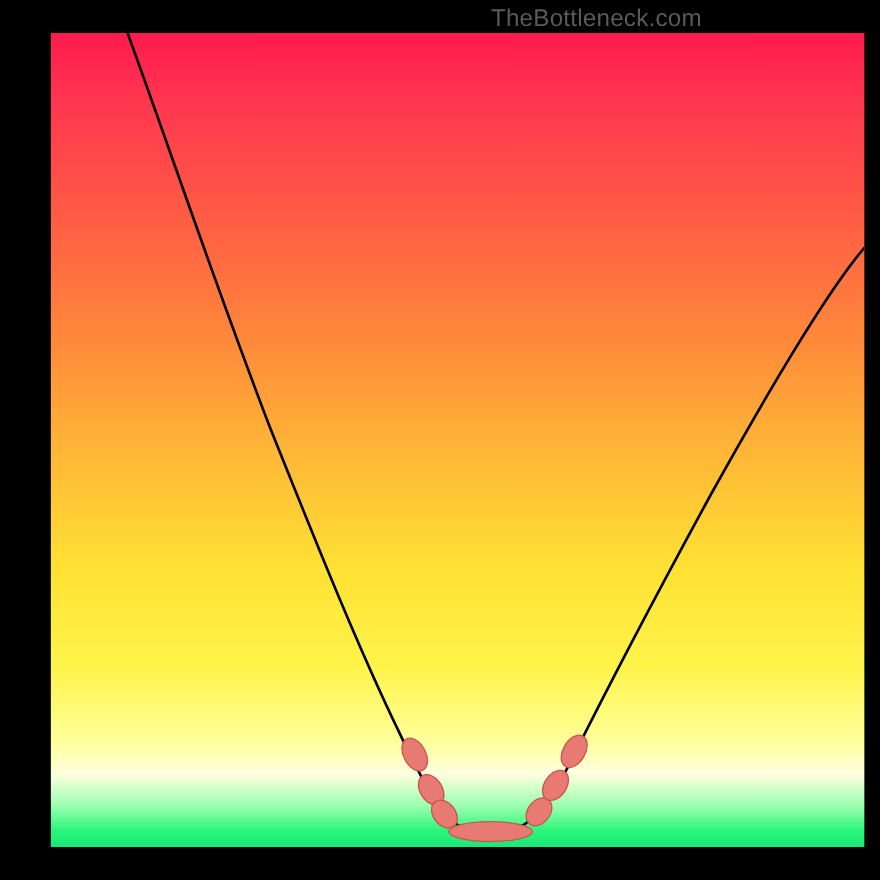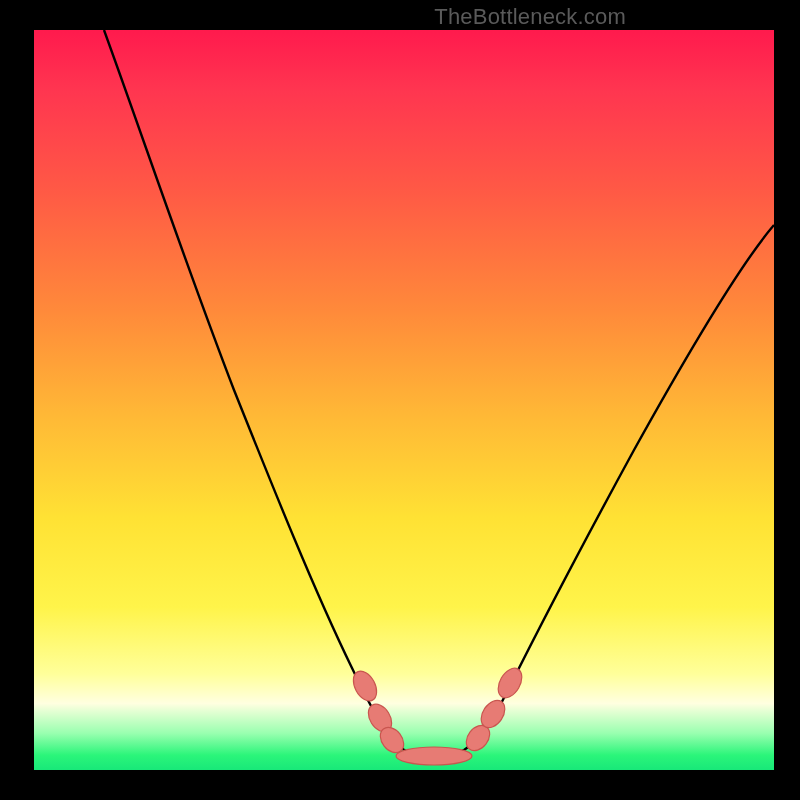--- a/index.html
+++ b/index.html
@@ -7,21 +7,21 @@
     padding: 0;
     width: 800px;
     height: 800px;
     background: #000;
     overflow: hidden;
     font-family: Arial, Helvetica, sans-serif;
   }
   .frame {
     position: absolute;
     top: 0;
-    left: 4px;
+    left: 16px;
     width: 632px;
     height: 800px;
     background: #000;
   }
   .plot-area {
     position: absolute;
     top: 30px;
     left: 30px;
     width: 740px;
     height: 740px;

